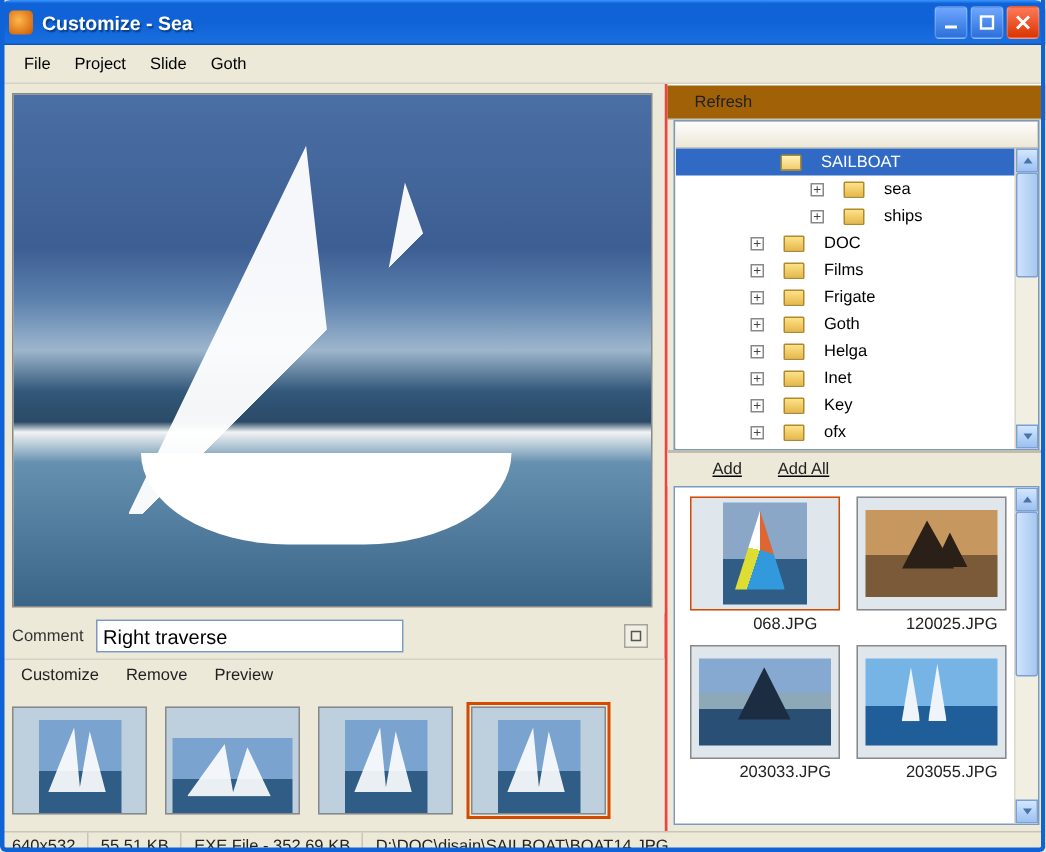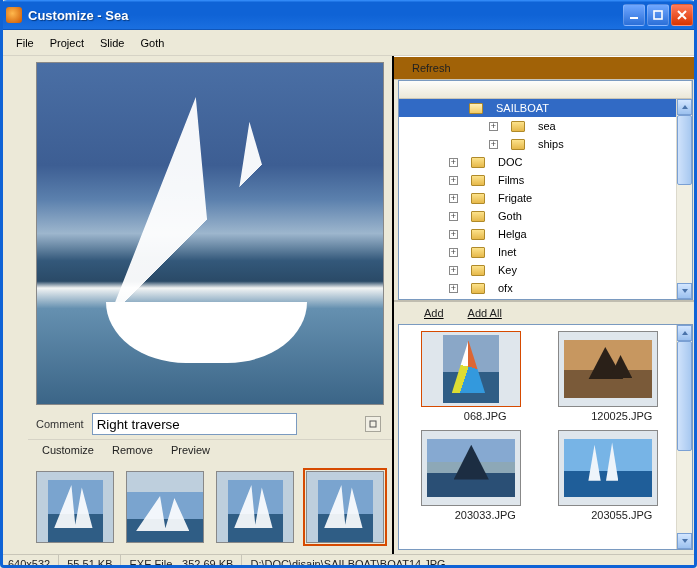--- a/index.html
+++ b/index.html
@@ -18,21 +18,21 @@
   .winbtn.min, .winbtn.max { background: linear-gradient(to bottom, #6fa7ff, #2b6fd8); }
   .winbtn.close { background: linear-gradient(to bottom, #ff7a5a, #d93400); }
   .winbtn svg { width: 12px; height: 12px; }
 
   
   .menubar { height: 26px; background: #ece9d8; display:flex; align-items:center; padding: 0 8px; border-bottom: 1px solid #d6d3c6; }
   .menubar .mitem { padding: 2px 8px; cursor: default; }
 
   
   .workspace { display:flex; height: calc(100% - 30px - 22px - 18px); background:#ece9d8; }
-  .left-pane { width: 366px; display:flex; flex-direction:column; border-right: 2px solid #000000; margin-left: 28px; }
+  .left-pane { width: 445px; display:flex; flex-direction:column; border-right: 2px solid #ef4444; }
   .right-pane { flex:1; display:flex; flex-direction:column; }
 
   .preview-area { flex:1; background:#ece9d8; display:flex; align-items:center; justify-content:center; padding: 6px 8px 4px 8px; }
   .preview-img { width: 100%; height: 100%; background: linear-gradient(to bottom, #4a6fa5 0%, #3d5e93 30%, #5b80ad 40%, #9db6cd 50%, #33587a 58%, #2a4a67 64%, #f2f4f4 66%, #6590b0 72%, #3b6587 100%); position:relative; border:1px solid #888; }
   .preview-img::before { content:""; position:absolute; left:18%; top:10%; width:62%; height:72%; background: linear-gradient(135deg, #fff 0 50%, transparent 50%); clip-path: polygon(0 100%, 45% 0, 55% 95%, 70% 10%, 100% 100%); opacity:.95; }
   .preview-img::after { content:""; position:absolute; left:20%; bottom:12%; width:58%; height:18%; background:#fff; border-radius: 0 0 40% 40% / 0 0 100% 100%; }
 
   .comment-row { display:flex; align-items:center; padding: 4px 8px; gap:8px; }
   .comment-label { color:#333; }
   .comment-input { flex:1; height:22px; border:1px solid #7a9ac0; background:#fff; padding: 2px 22px 2px 4px; position:relative; }

